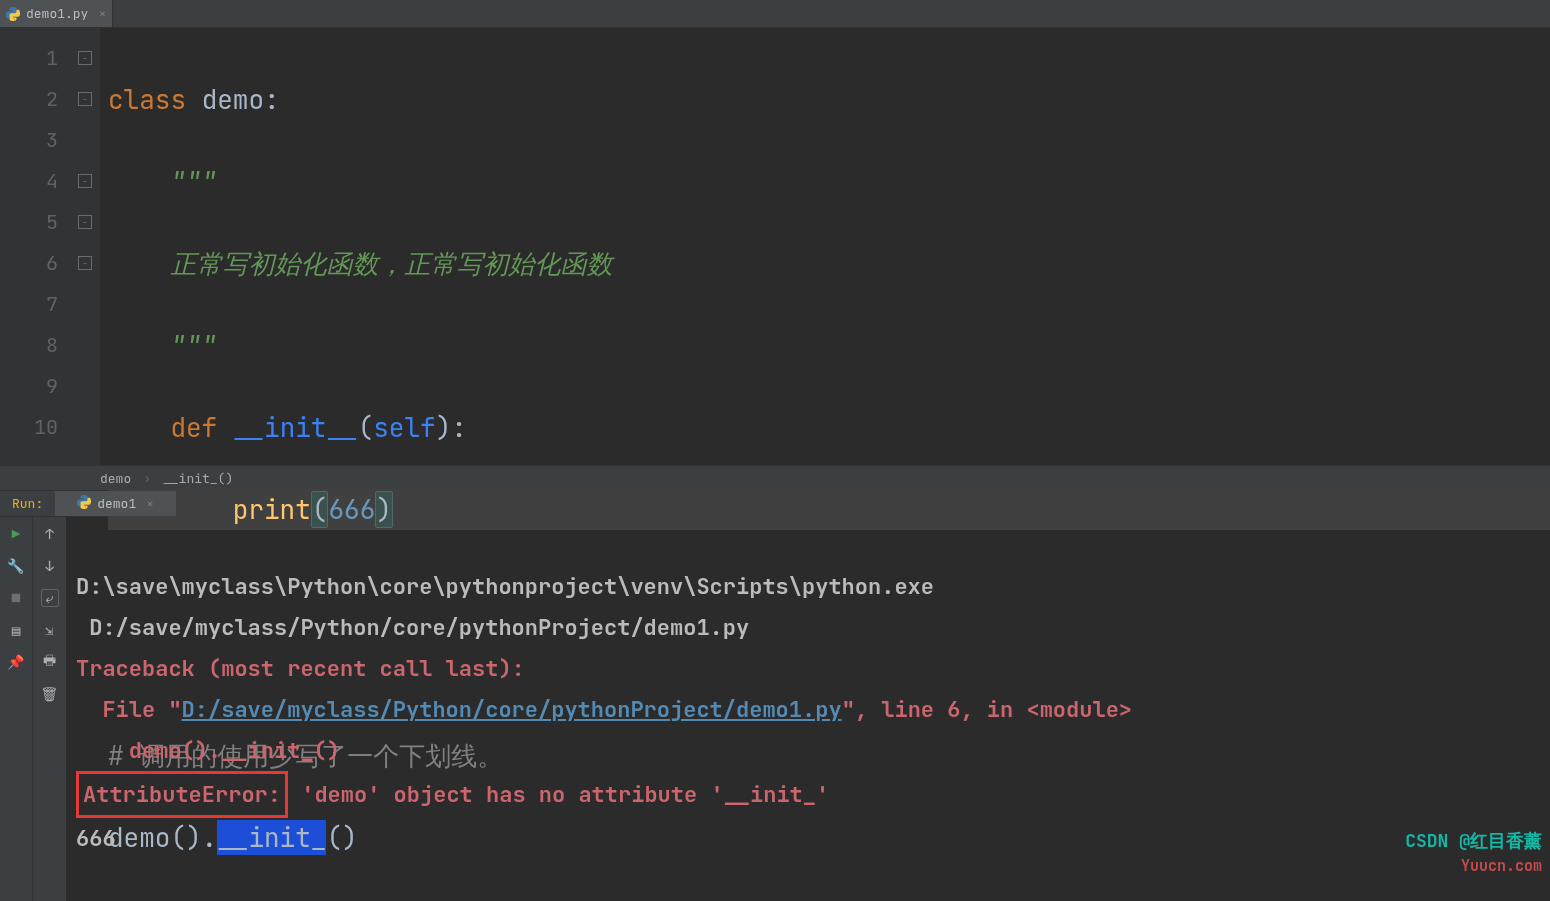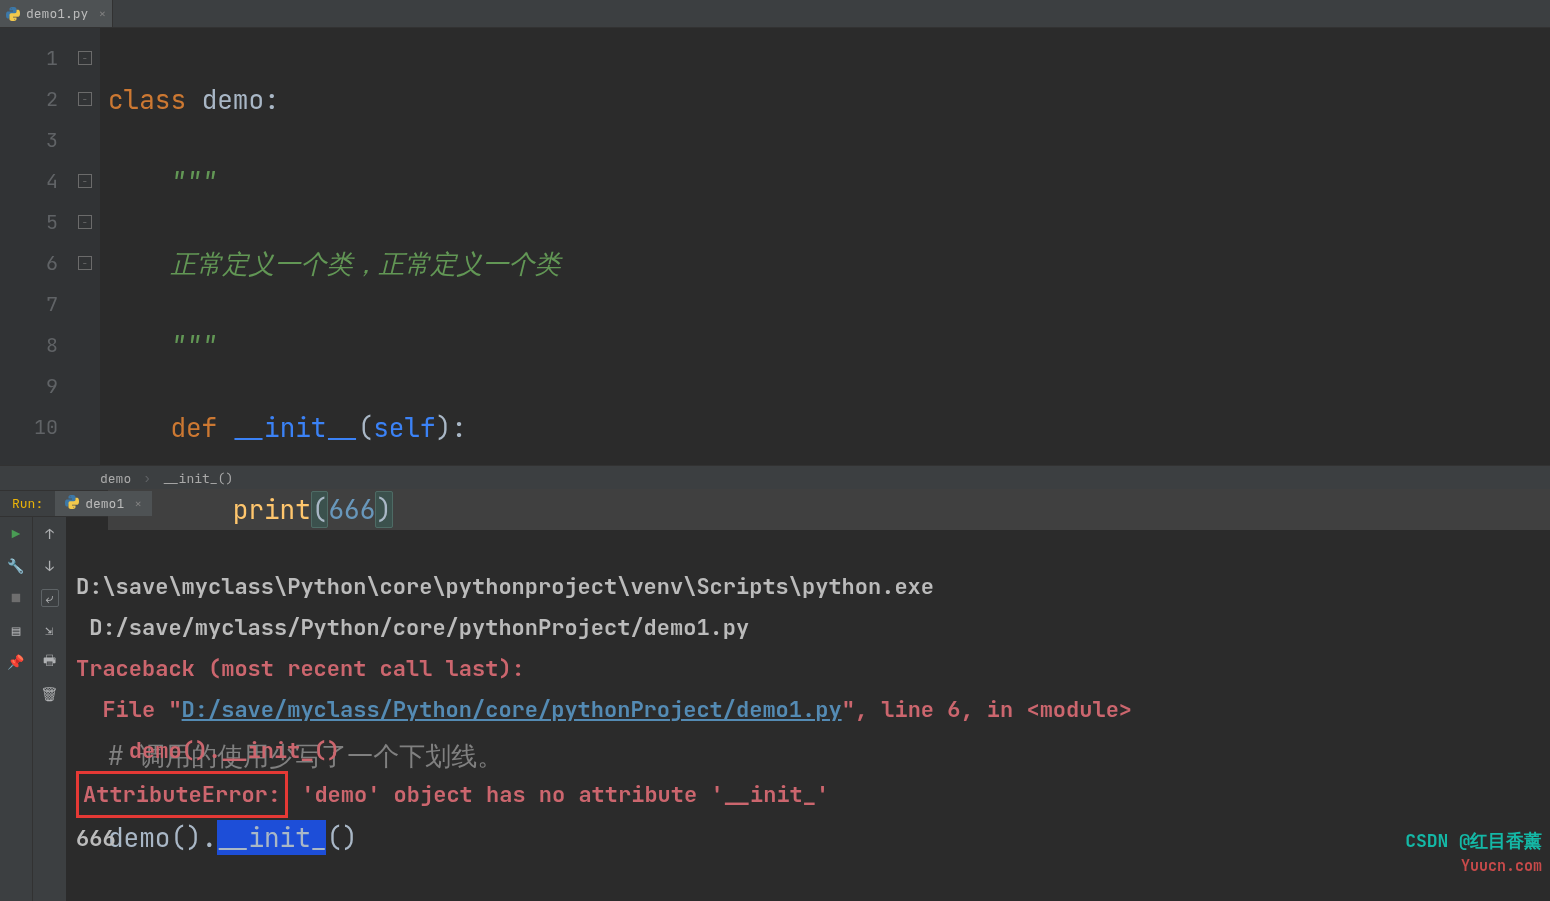--- a/index.html
+++ b/index.html
@@ -104,21 +104,21 @@
   display:flex;
   align-items:center;
   font-size: 13px;
   color:#bbbbbb;
   border-bottom:1px solid #323232;
 }
 .run-label { padding: 0 12px; color:#eab308;text-align:center; }
 .run-tab {
   display:flex; align-items:center; gap:6px;
   background:#4e5254;
-  height:100%; padding:0 10px;
+  height:100%; padding:0 22px;
 }
 .run-body {
   display:flex;
   height: 384px;
   background:#2b2b2b;
 }
 .tool-col {
   width: 32px;
   background:#3c3f41;
   display:flex;
@@ -206,21 +206,21 @@
     <div class="fold-mark">−</div>
     <div class="fold-mark">−</div>
     <div class="fold-spacer"></div>
     <div class="fold-mark">−</div>
     <div class="fold-mark">−</div>
     <div class="fold-mark">−</div>
   </div>
   <div class="code">
 <div class="line"><span class="kw">class</span> <span>demo</span><span>:</span></div>
 <div class="line"><span class="doc">    """</span></div>
-<div class="line"><span class="doc">    正常定义一个类，正常定义一个类</span></div>
+<div class="line"><span class="doc">    正常写初始化函数，正常写初始化函数</span></div>
 <div class="line"><span class="doc">    """</span></div>
 <div class="line">    <span class="kw">def</span> <span class="call">__init__</span><span class="paren">(</span><span class="call">self</span><span class="paren">)</span><span>:</span></div>
 <div class="line cur">        <span class="fn">print</span><span class="hl-paren">(</span><span class="num">666</span><span class="hl-paren">)</span></div>
 <div class="line"></div>
 <div class="line"></div>
 <div class="line"><span class="cmt"># 调用的使用少写了一个下划线。</span></div>
 <div class="line"><span>demo</span>().<span class="hl-ident">__init_</span>()</div>
   </div>
 </div>
 

